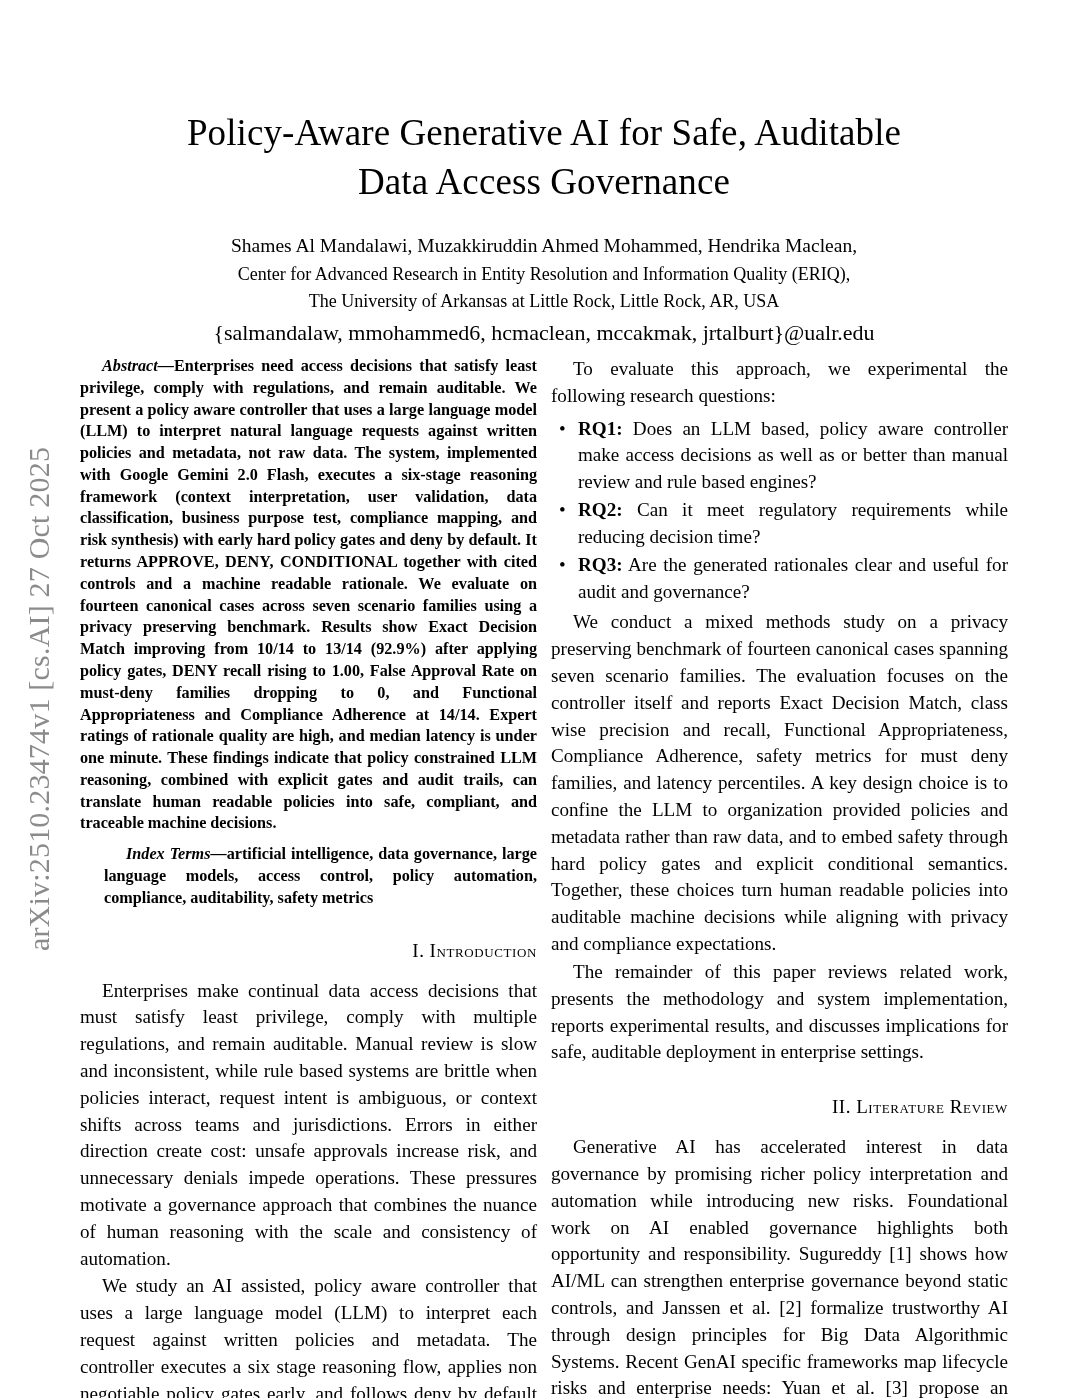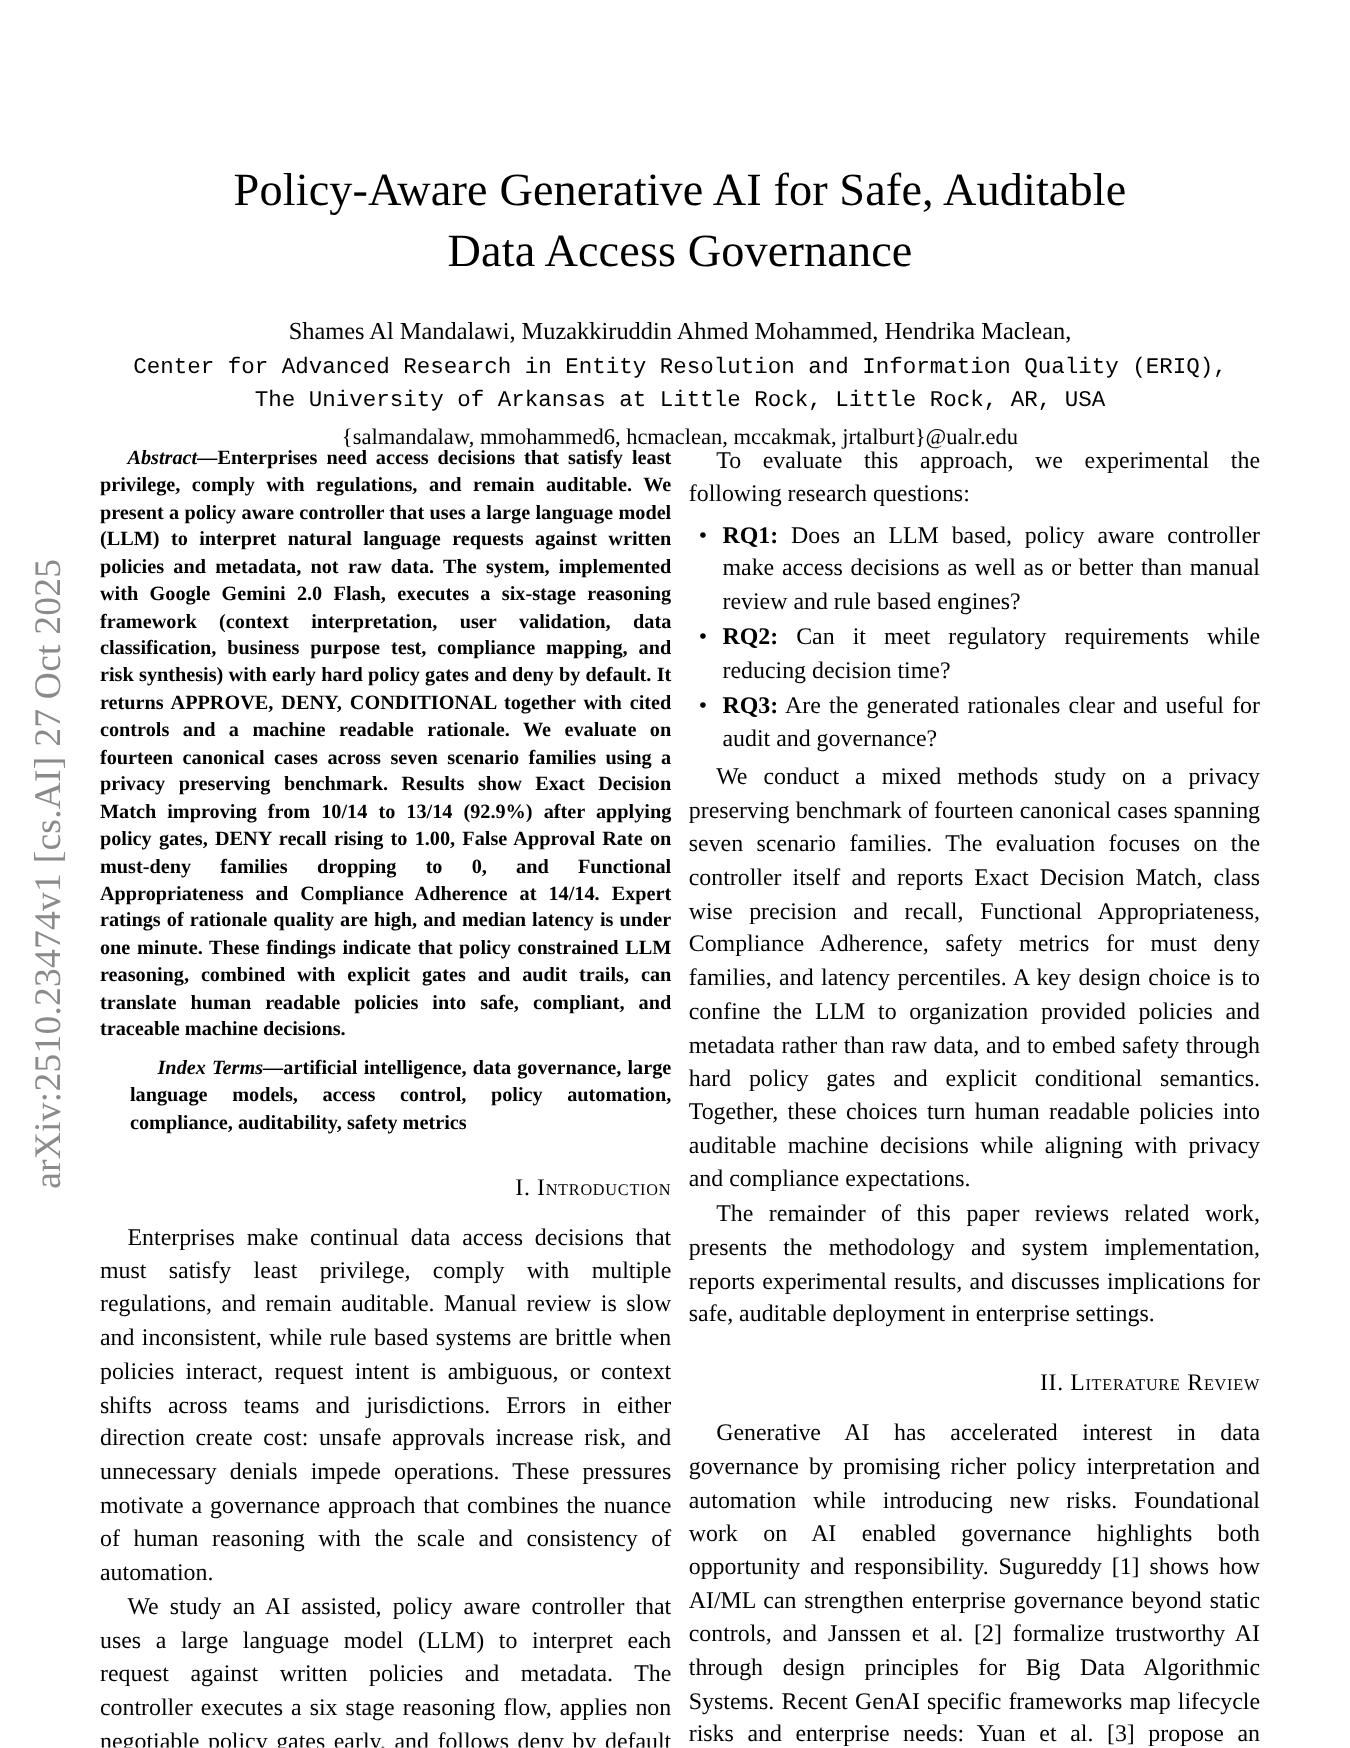--- a/index.html
+++ b/index.html
@@ -41,47 +41,45 @@
   .page {
     position: absolute;
     left: 80px;
     top: 0;
     width: 928px;
     height: 1398px;
   }
 
   
   .title-block {
-    padding-top: 82px;
+    padding-top: 108px;
     text-align: center;
-    margin-top: 46px;
   }
   .paper-title {
     font-size: 37px;
     line-height: 1.33;
     font-weight: normal;
     margin: 0 auto;
     width: 770px;
     letter-spacing: 0.1px;
   }
 
   .authors-block {
     margin-top: 26px;
   }
   .author-line {
     font-size: 19.5px;
     line-height: 1.46;
   }
   .affil-line {
     font-size: 18px;
     line-height: 1.52;
-    font-family: Liberation Mono, monospace;
   }
   .email-line {
-    font-size: 18px;
+    font-size: 22px;
     line-height: 1.52;
   }
 
   
   .columns {
     position: absolute;
     top: 356px;
     left: 0;
     width: 928px;
     display: flex;

